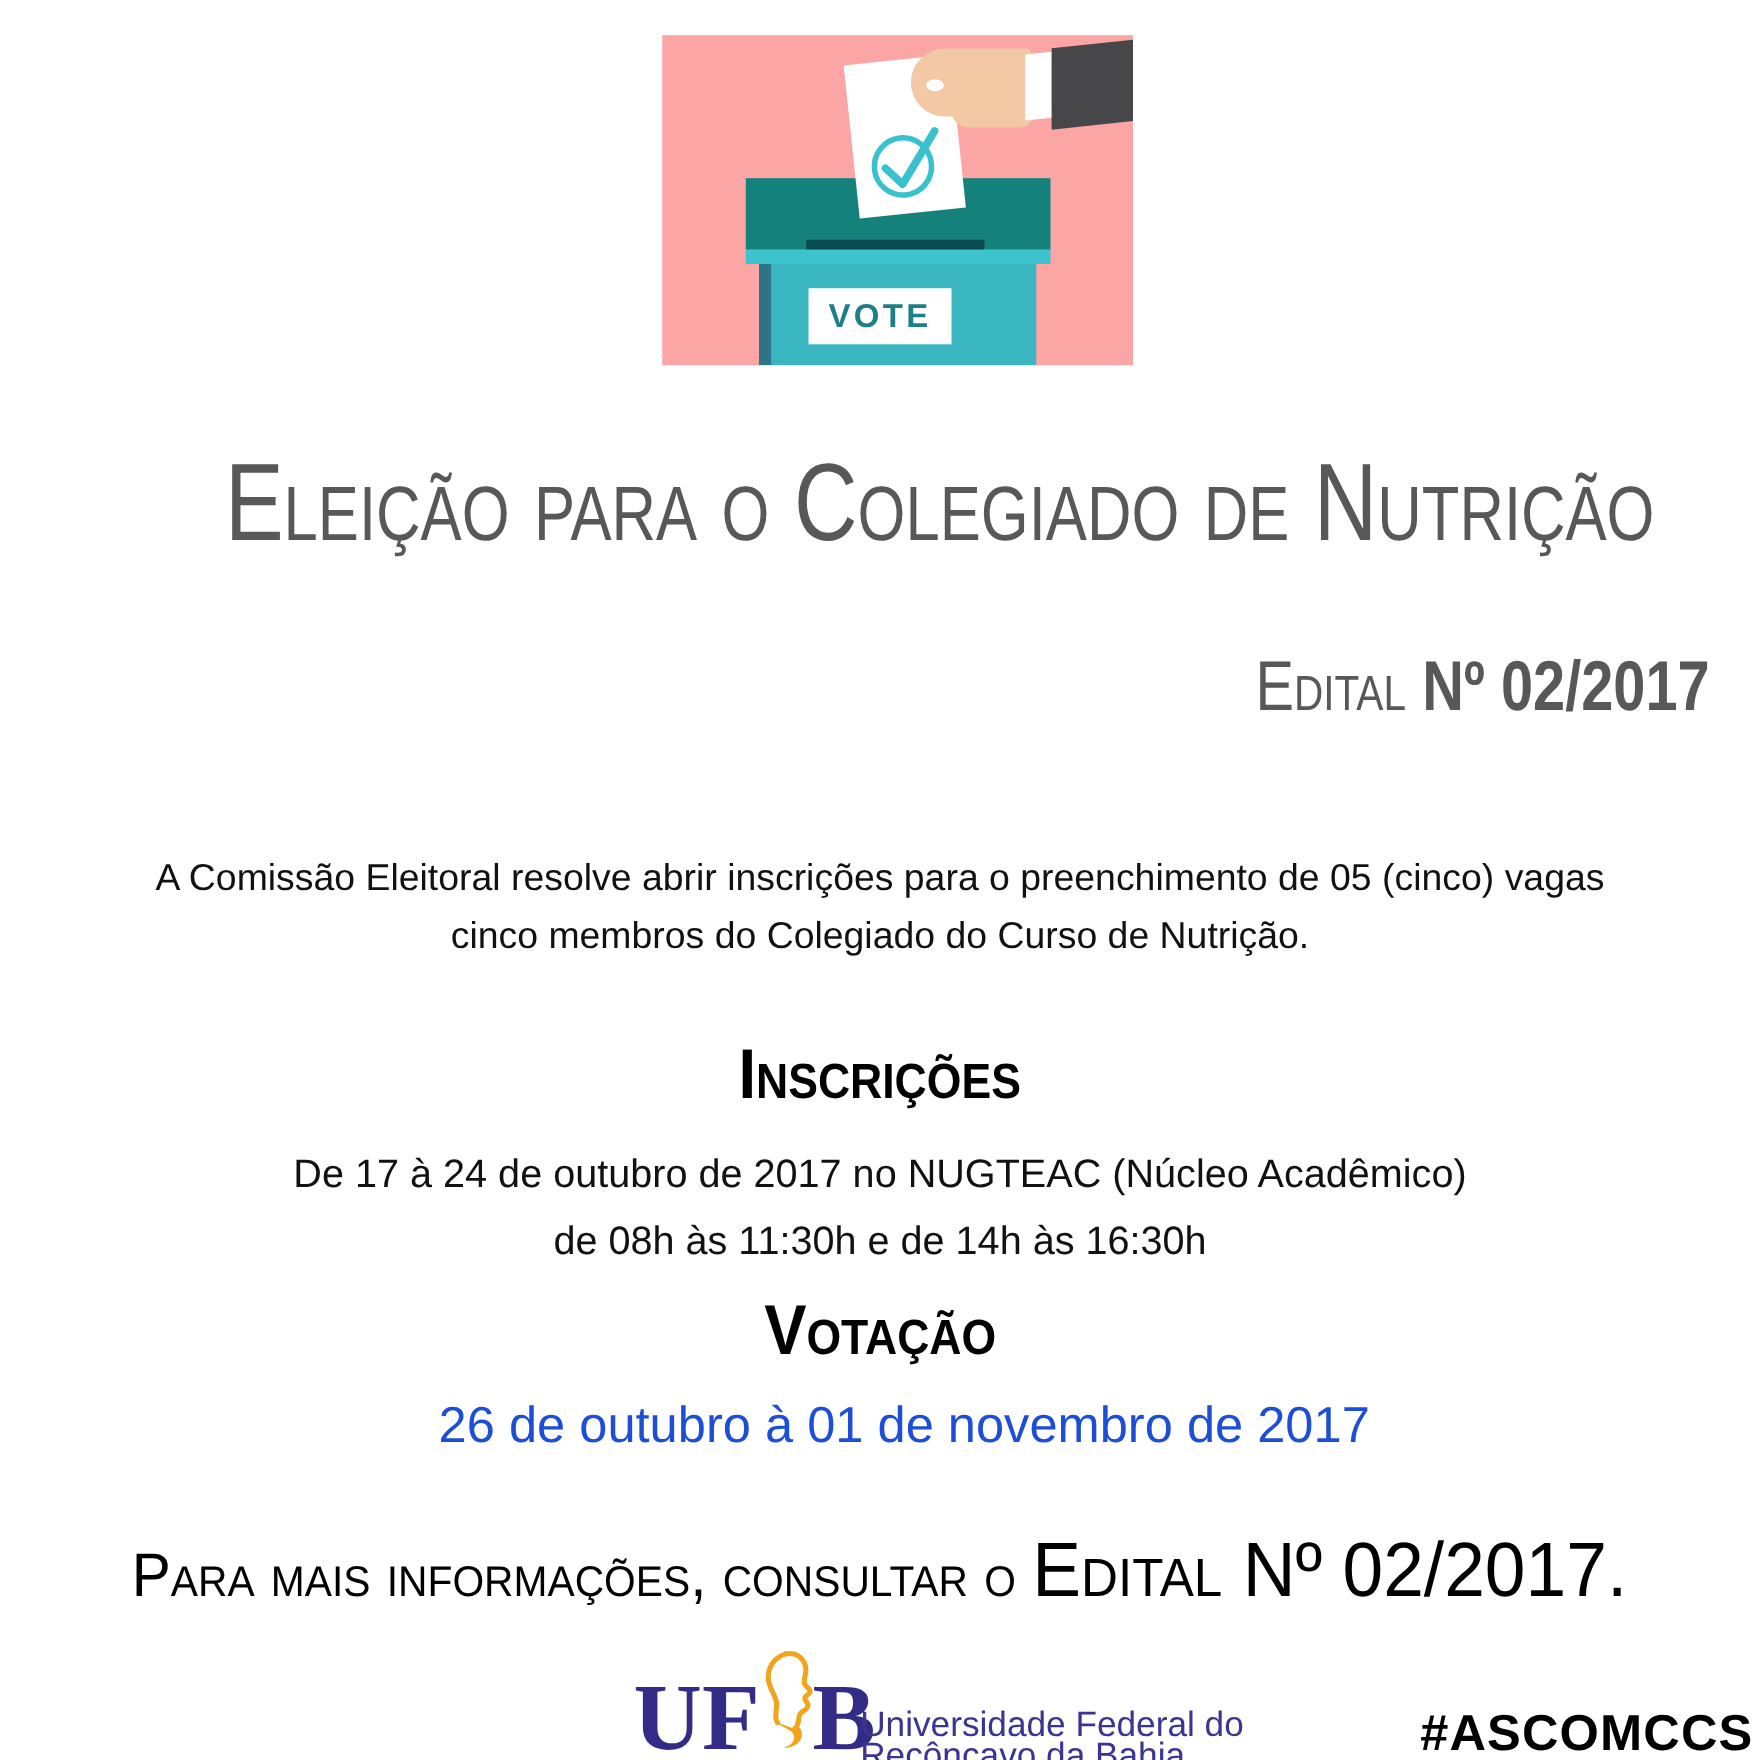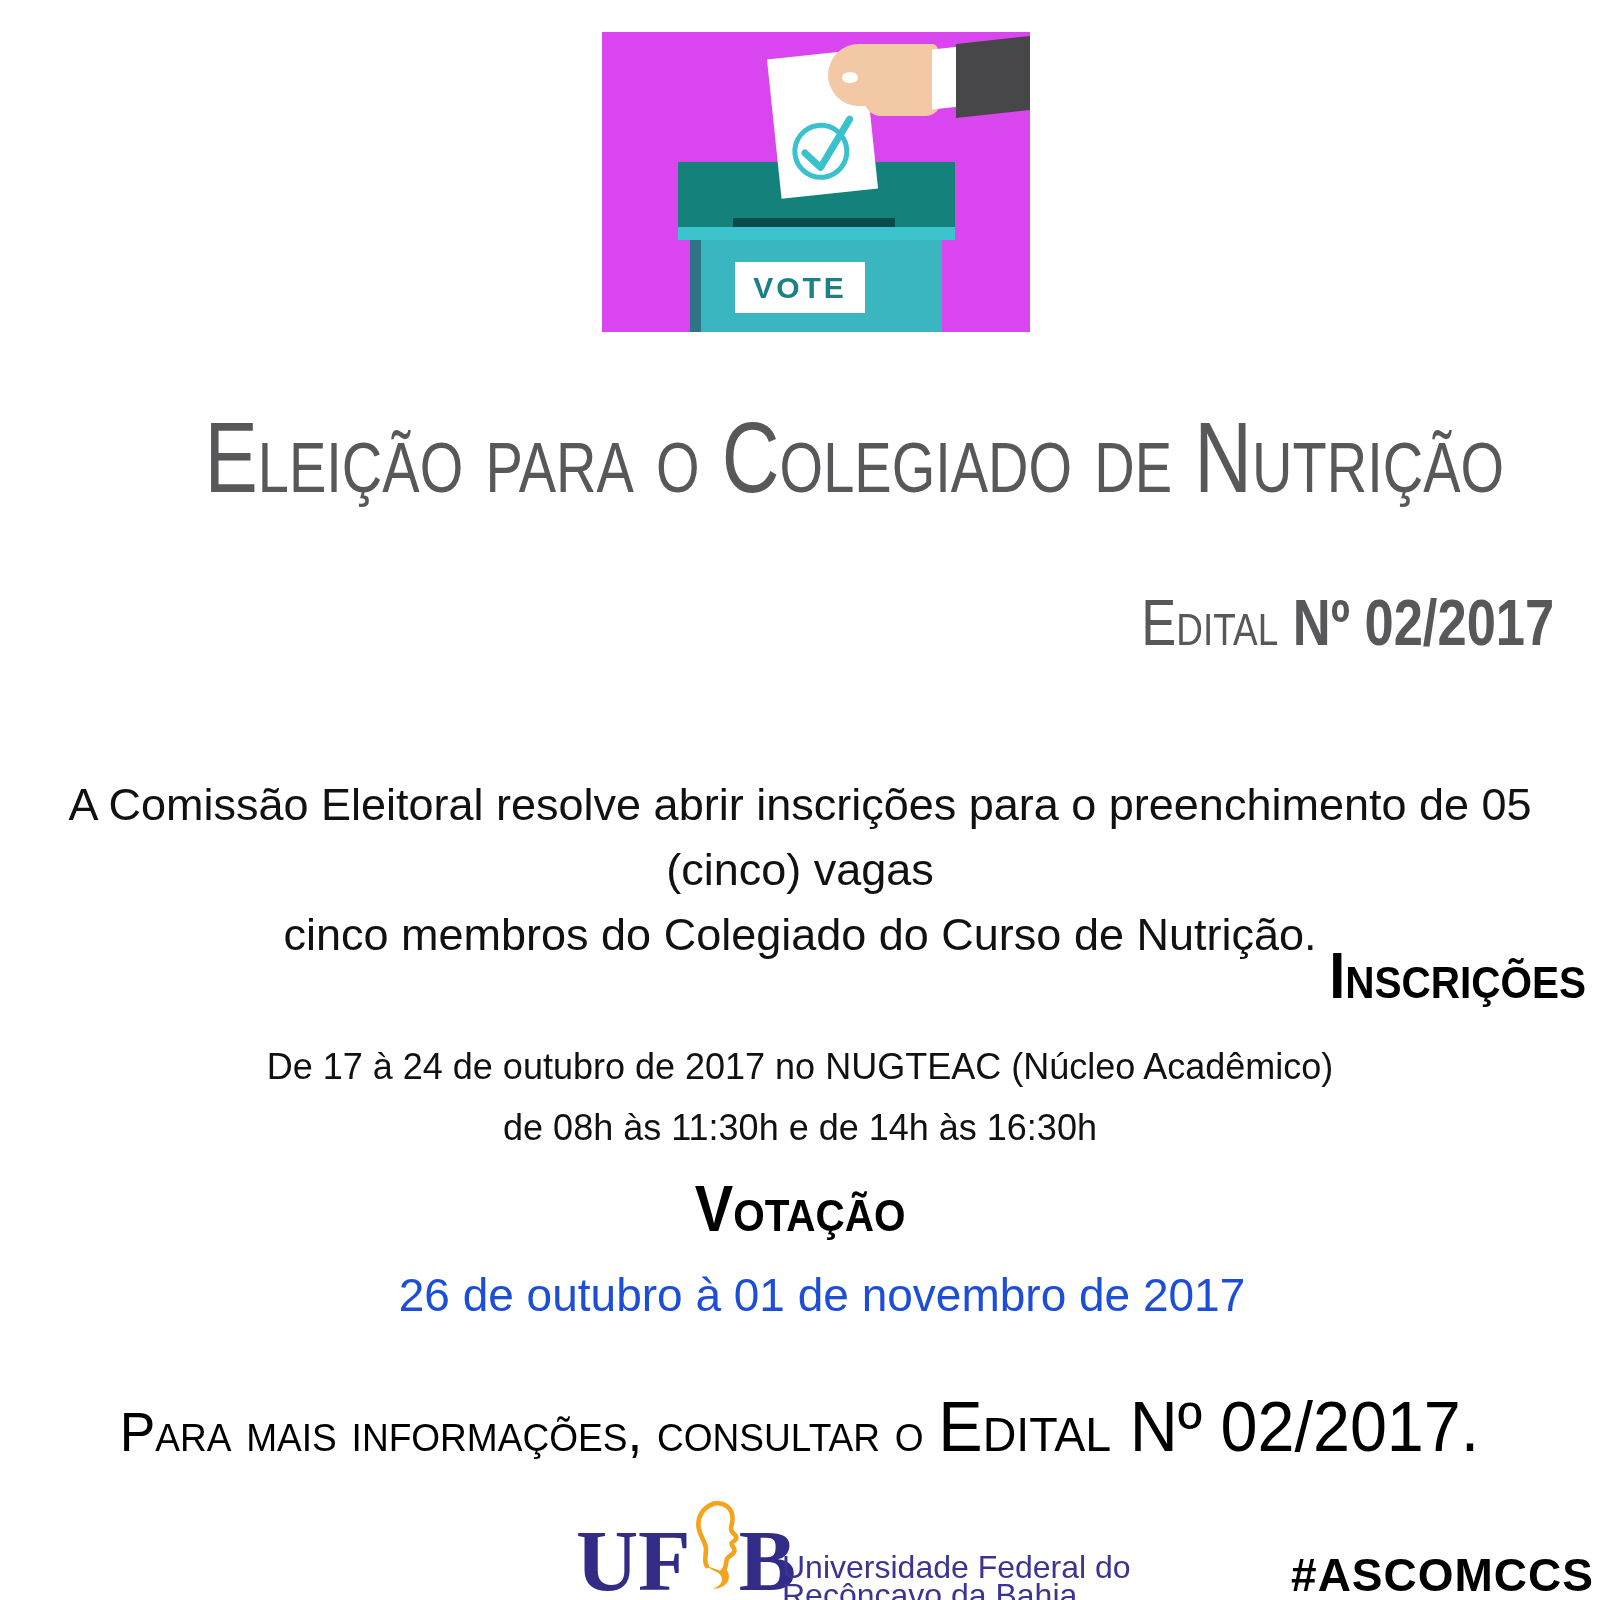--- a/index.html
+++ b/index.html
@@ -1,20 +1,20 @@
 <!DOCTYPE html>
 <html><head>
 <meta charset="utf-8">
 <style>
   html,body{margin:0;padding:0;background:#fff;}
   .poster{position:relative;width:1600px;height:1600px;background:#ffffff;
           font-family:"Liberation Sans",sans-serif;overflow:hidden;}
 
   
-  .illu{position:absolute;left:602px;top:32px;width:428px;height:300px;background:#d946ef;overflow:hidden;}
+  .illu{position:absolute;left:602px;top:32px;width:428px;height:300px;background:#fca5a5;overflow:hidden;}
   .illu .lid   {position:absolute;left:76px; top:130px;width:277px;height:65px;background:#14827A;}
   .illu .lip   {position:absolute;left:76px; top:195px;width:277px;height:13px;background:#3DC3CD;}
   .illu .bodybox{position:absolute;left:88px;top:208px;width:252px;height:92px;background:#39B6C0;}
   .illu .stripe{position:absolute;left:88px; top:208px;width:11px; height:92px;background:#2C7486;}
   .illu .plaque{position:absolute;left:133px;top:230px;width:130px;height:51px;background:#ffffff;
                 text-align:center;line-height:51px;font-weight:700;font-size:30px;letter-spacing:3px;color:#1D8089;}
   .illu .slot  {position:absolute;left:131px;top:186px;width:162px;height:9px;background:#0A4B50;}
   .illu .ballot{position:absolute;left:172px;top:22px;width:97px;height:140px;background:#ffffff;
                 transform:rotate(-6deg);}
   .illu .check {position:absolute;left:10px;top:58px;}
@@ -29,25 +29,25 @@
   .center{position:absolute;left:0;right:0;text-align:center;}
   .sc{font-variant:small-caps;white-space:nowrap;display:inline-block;}
 
   .title{top:402px;padding-left:42px;}
   .title .sc{font-size:100px;line-height:110px;color:#58585A;transform:scaleX(.80);font-weight:400;}
 
   .edital{top:585px;text-align:right;}
   .edital .sc{font-size:64px;line-height:77px;color:#58585A;transform:scaleX(.82);}
   .edital .num{font-weight:700;margin-left:.28em;}
 
-  .intro{top:772px;font-size:45px;line-height:65px;color:#111111;}
+  .intro{top:772px;font-size:34px;line-height:53px;color:#111111;}
 
   .h3{font-weight:700;color:#000000;}
   .h3 .sc{font-size:64px;line-height:76px;transform:scaleX(.90);}
-  .h-insc{top:938px;text-align:right;}
+  .h-insc{top:938px;}
   .insc-dates{top:1036px;font-size:36px;line-height:61px;color:#111111;}
   .h-vot{top:1171px;}
   .vot-date{top:1265px;font-size:46px;line-height:61px;color:#1d4ed8;margin-left:44px;}
 
   .finfo{top:1387px;color:#000000;}
   .finfo .sc{transform:scaleX(.95);font-size:56px;line-height:80px;}
   .finfo .hl{font-size:70px;}
 
   
   .logo{position:absolute;left:576px;top:1498px;display:flex;align-items:baseline;}

